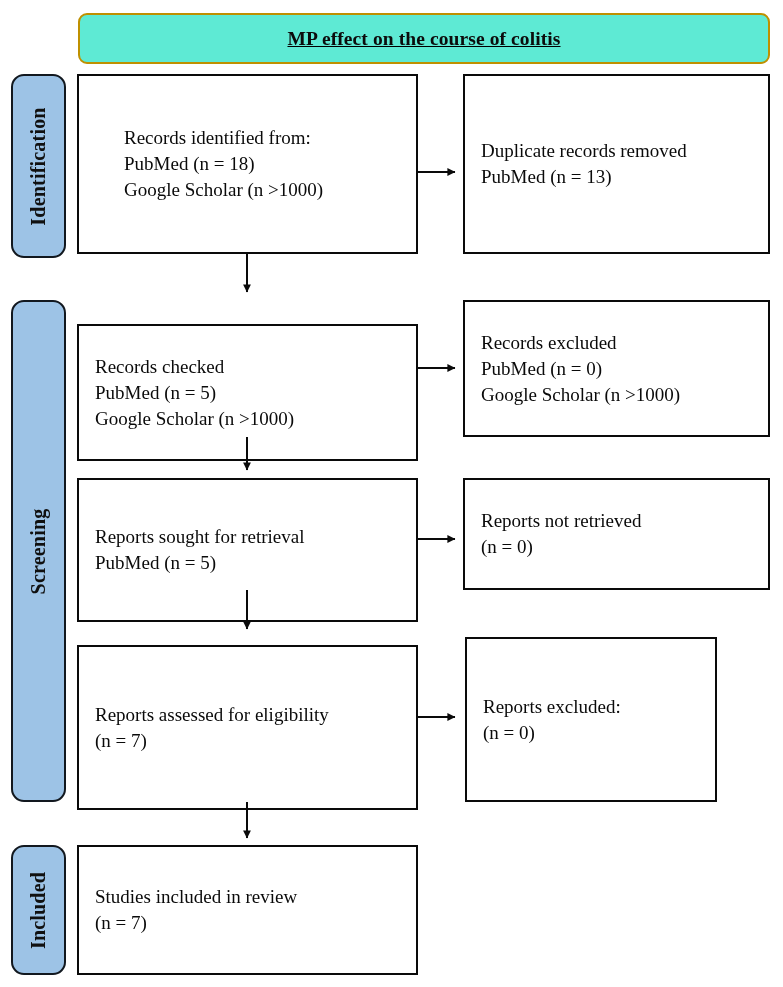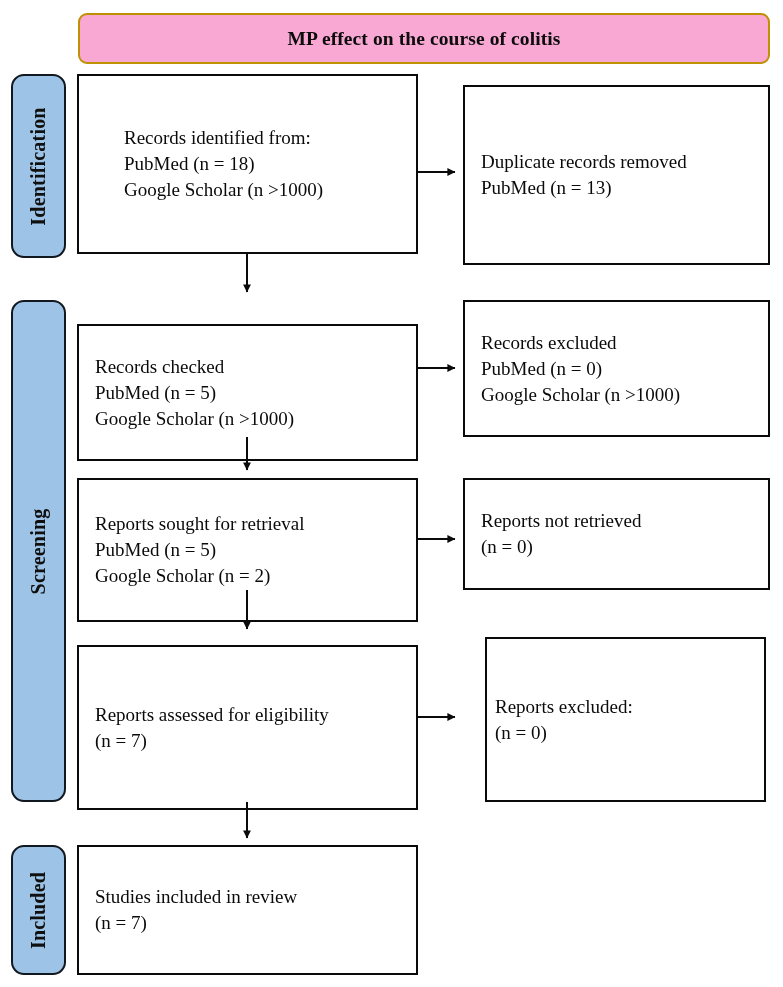--- a/index.html
+++ b/index.html
@@ -16,27 +16,28 @@
     overflow: hidden;
   }
 
   
   .banner {
     position: absolute;
     left: 78px;
     top: 13px;
     width: 692px;
     height: 51px;
-    background: #f9a8d4;
+    background: #5eead4;
     border: 2px solid #BF9000;
     border-radius: 9px;
     box-sizing: border-box;
     display: flex;
     align-items: center;
     justify-content: center;
+    text-decoration: underline;
   }
   .banner-text {
     font-family: "Liberation Serif", "DejaVu Serif", serif;
     font-weight: bold;
     font-size: 19.5px;
     color: #0c0c0c;
     letter-spacing: 0.1px;
     white-space: nowrap;
   }
 
@@ -84,24 +85,24 @@
   }
 
   
   #node-identified       { left: 77px;  top: 74px;  width: 341px; height: 180px; padding-left: 45px; }
   #node-checked          { left: 77px;  top: 300px; width: 341px; height: 137px; margin-top: 24px; }
   #node-sought           { left: 77px;  top: 478px; width: 341px; height: 144px; }
   #node-assessed         { left: 77px;  top: 637px; width: 341px; height: 165px; margin-top: 8px; }
   #node-included         { left: 77px;  top: 845px; width: 341px; height: 130px; }
 
   
-  #node-duplicates       { left: 463px; top: 74px;  width: 307px; height: 180px; margin-top: 11px; }
+  #node-duplicates       { left: 463px; top: 74px;  width: 307px; height: 180px; }
   #node-records-excluded { left: 463px; top: 300px; width: 307px; height: 137px; }
   #node-not-retrieved    { left: 463px; top: 478px; width: 307px; height: 112px; }
-  #node-reports-excluded { left: 485px; top: 637px; width: 281px; height: 165px; padding-left: 8px; }
+  #node-reports-excluded { left: 465px; top: 637px; width: 252px; height: 165px; }
 
   
   .conn { position: absolute; }
   .conn svg { display: block; overflow: visible; }
 </style>
 </head>
 <body>
 
 <div id="page">
 
@@ -136,21 +137,20 @@
   </div>
   <div class="node" id="node-records-excluded">
     <div class="node-line">Records excluded</div>
     <div class="node-line">PubMed (n = 0)</div>
     <div class="node-line">Google Scholar (n &gt;1000)</div>
   </div>
 
   <div class="node" id="node-sought">
     <div class="node-line">Reports sought for retrieval</div>
     <div class="node-line">PubMed (n = 5)</div>
-    <div class="node-line">Google Scholar (n = 2)</div>
   </div>
   <div class="node" id="node-not-retrieved">
     <div class="node-line">Reports not retrieved</div>
     <div class="node-line">(n = 0)</div>
   </div>
 
   <div class="node" id="node-assessed">
     <div class="node-line">Reports assessed for eligibility</div>
     <div class="node-line">(n = 7)</div>
   </div>

